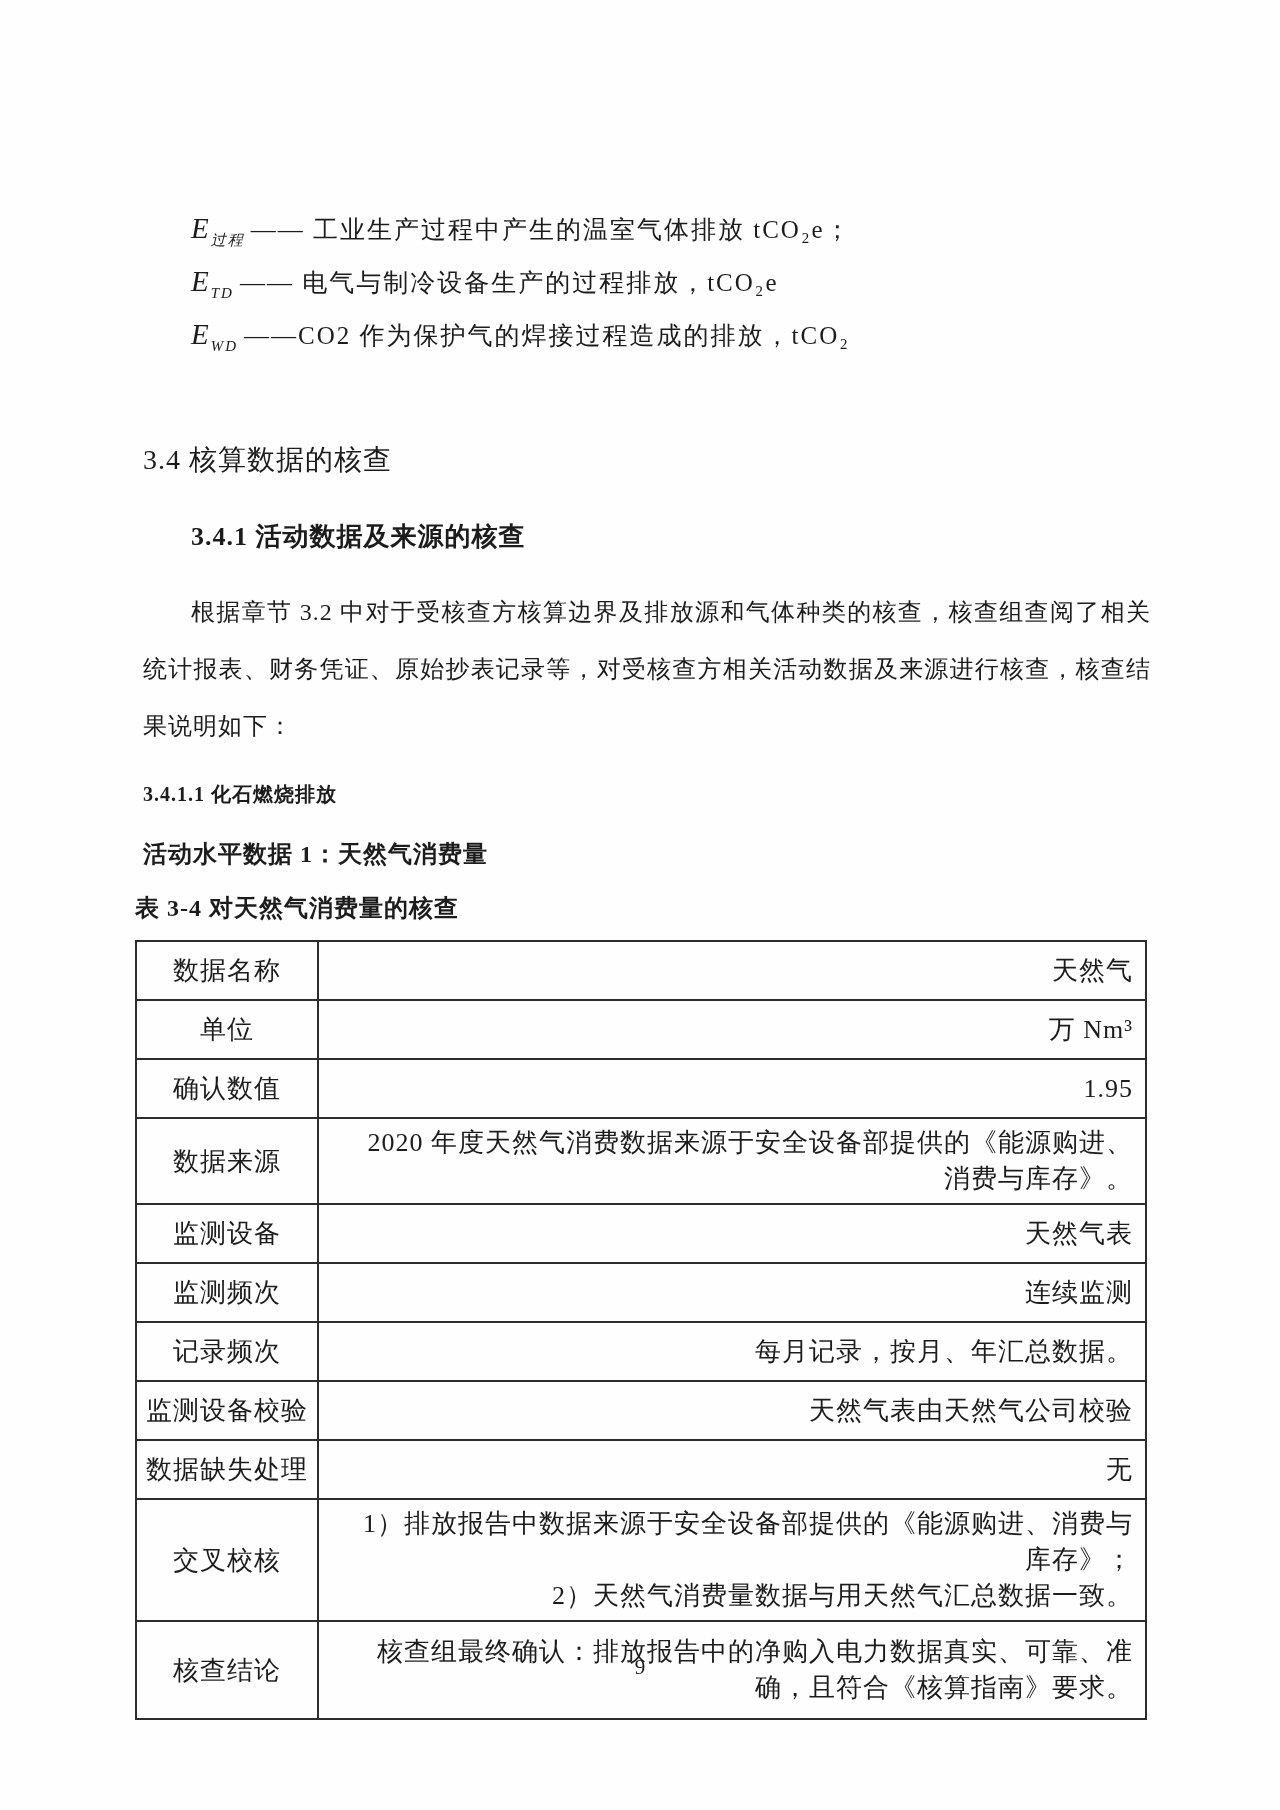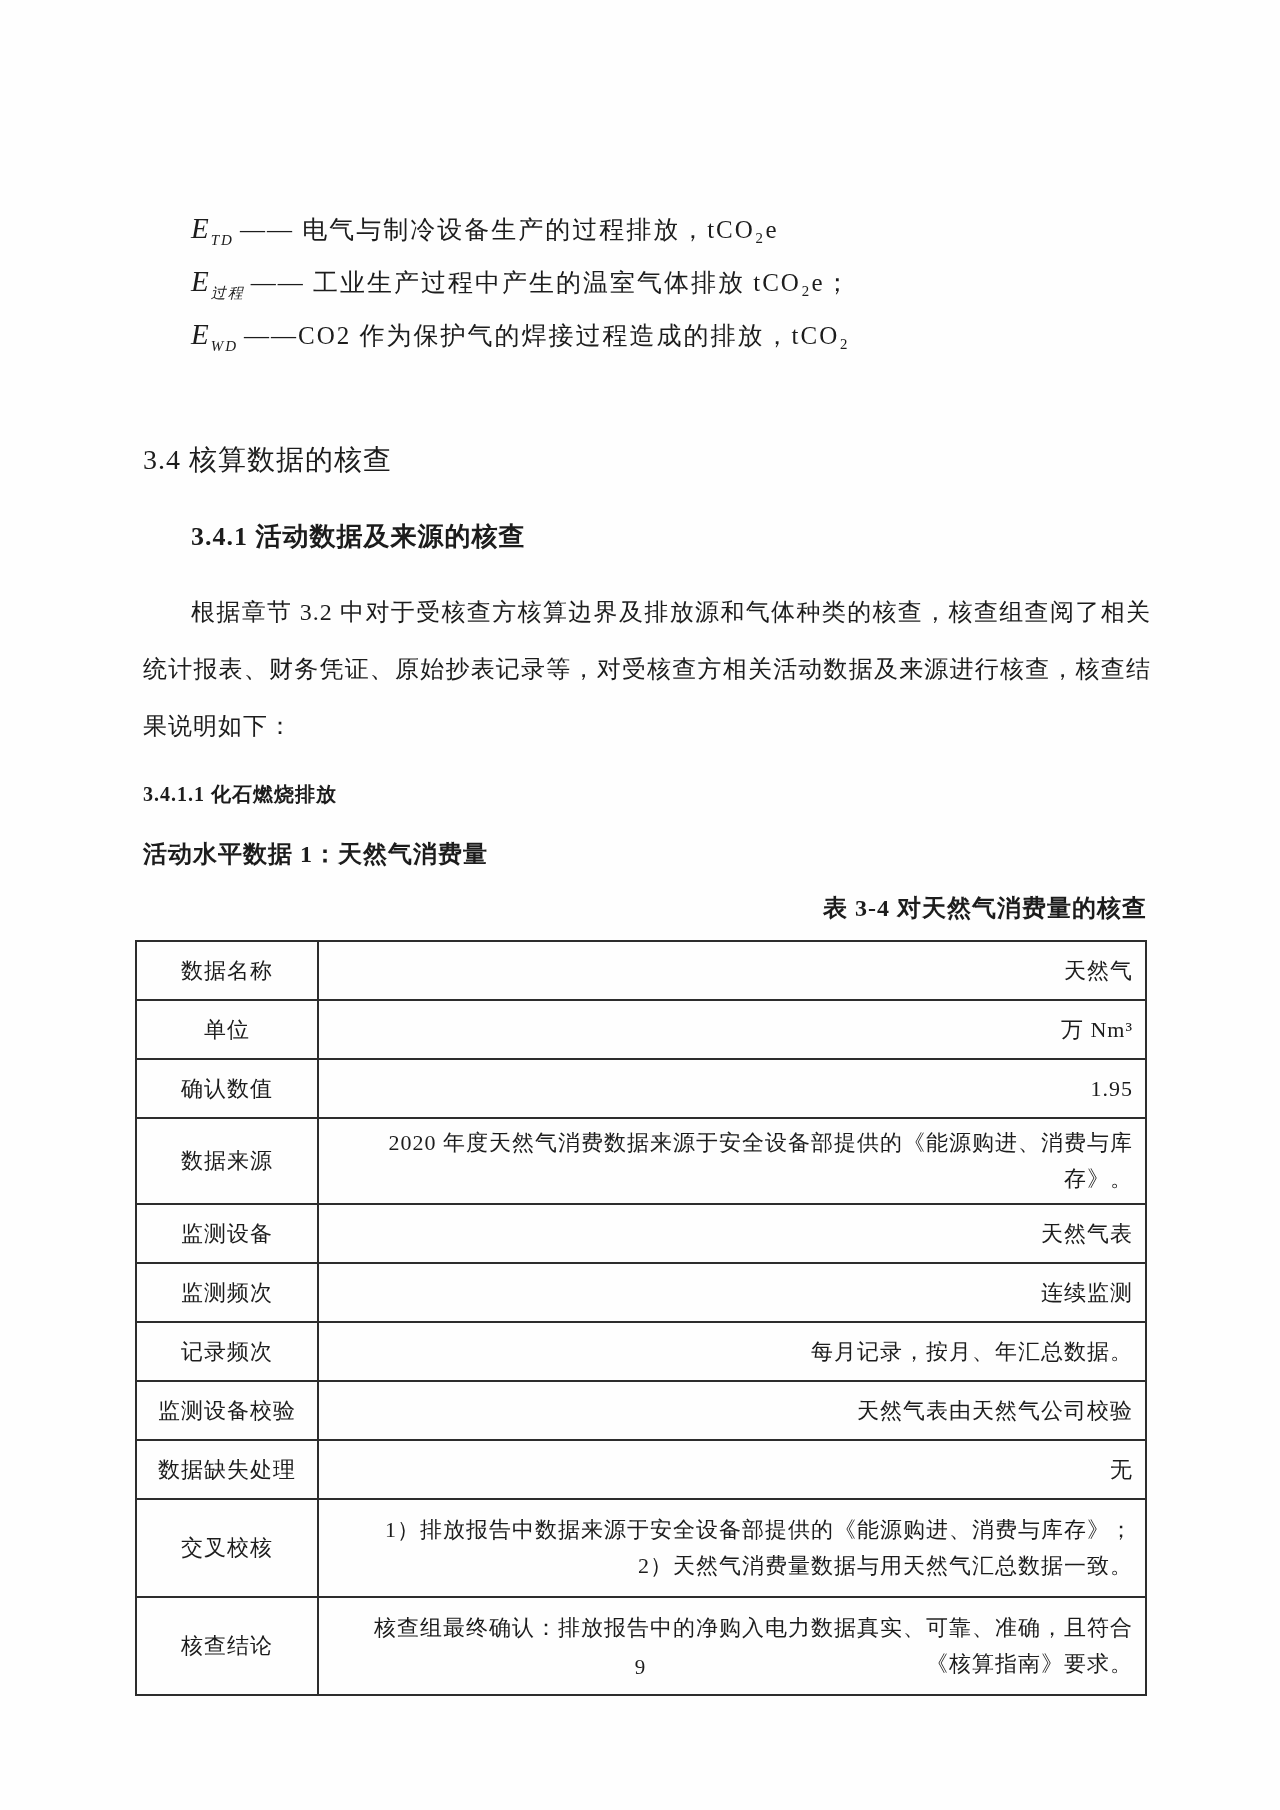--- a/index.html
+++ b/index.html
@@ -67,36 +67,36 @@
   .h-activity {
     margin-top: 30px;
     margin-left: 8px;
     font-size: 24px;
     font-weight: bold;
     letter-spacing: 1px;
   }
   .tbl-caption {
     margin-top: 22px;
     width: 1012px;
-    text-align: right;
+    text-align: left;
     font-size: 24px;
     font-weight: bold;
     letter-spacing: 1px;
   }
 
   
   table.verify {
     margin-top: 16px;
     width: 1012px;
     border-collapse: collapse;
     table-layout: fixed;
   }
   table.verify td {
     border: 2px solid #2d2d2d;
-    font-size: 22px;
+    font-size: 26px;
     letter-spacing: 1px;
     vertical-align: middle;
     margin-top: 22px;
   }
   td.lbl {
     width: 178px;
     text-align: center;
     height: 55px;
   }
   td.val {
@@ -117,24 +117,24 @@
   }
 </style>
 </head>
 <body>
 
 <div class="page">
   <div class="content">
 
     <div class="definitions">
       <div class="def-line">
-        <span class="e-sym">E</span><span class="e-sub">TD</span><span class="def-rest">—— 电气与制冷设备生产的过程排放，tCO₂e</span>
+        <span class="e-sym">E</span><span class="e-sub">过程</span><span class="def-rest">—— 工业生产过程中产生的温室气体排放 tCO₂e；</span>
       </div>
       <div class="def-line">
-        <span class="e-sym">E</span><span class="e-sub">过程</span><span class="def-rest">—— 工业生产过程中产生的温室气体排放 tCO₂e；</span>
+        <span class="e-sym">E</span><span class="e-sub">TD</span><span class="def-rest">—— 电气与制冷设备生产的过程排放，tCO₂e</span>
       </div>
       <div class="def-line">
         <span class="e-sym">E</span><span class="e-sub">WD</span><span class="def-rest">——CO2 作为保护气的焊接过程造成的排放，tCO₂</span>
       </div>
     </div>
 
     <div class="h-34">3.4 核算数据的核查</div>
     <div class="h-341">3.4.1 活动数据及来源的核查</div>
 
     <div class="para">根据章节 3.2 中对于受核查方核算边界及排放源和气体种类的核查，核查组查阅了相关统计报表、财务凭证、原始抄表记录等，对受核查方相关活动数据及来源进行核查，核查结果说明如下：</div>

